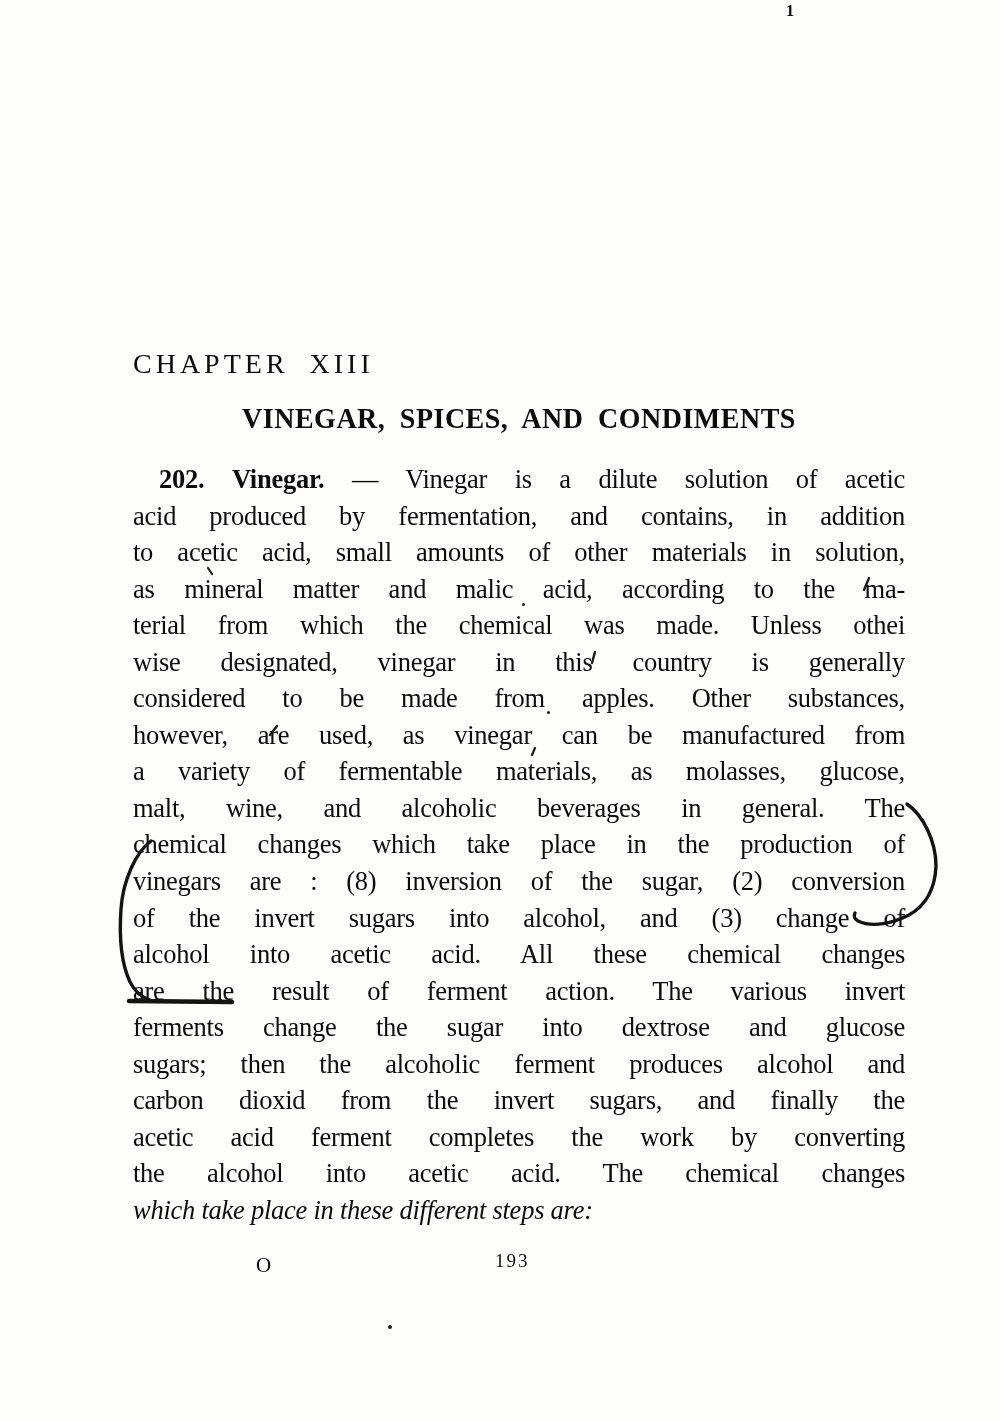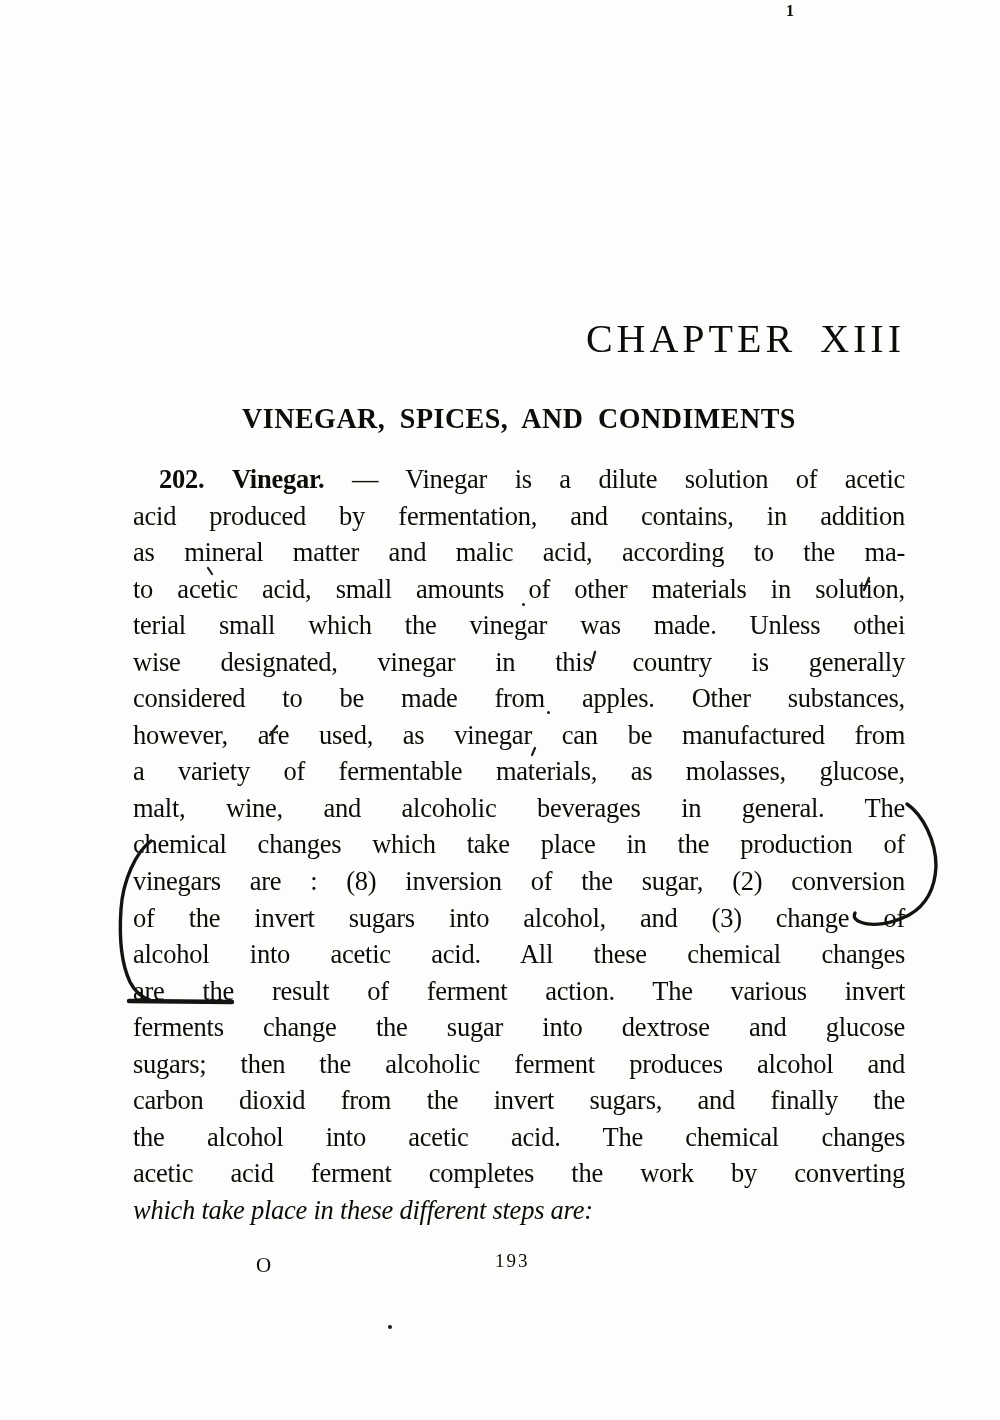--- a/index.html
+++ b/index.html
@@ -16,26 +16,26 @@
   .corner-mark {
     position: absolute;
     top: 2px;
     left: 786px;
     font-size: 16px;
     font-weight: 700;
     letter-spacing: 0;
   }
   .chapter {
     position: absolute;
-    top: 322px;
+    top: 347px;
     left: 133px;
     width: 772px;
-    text-align: right;
+    text-align: left;
     font-weight: 400;
-    font-size: 40px;
+    font-size: 28px;
     letter-spacing: 4px;
     word-spacing: 10px;
     line-height: 34px;
   }
   .section-title {
     position: absolute;
     top: 402px;
     left: 133px;
     width: 772px;
     text-align: center;
@@ -100,38 +100,38 @@
 
   <h2 class="section-title">VINEGAR, SPICES, AND CONDIMENTS</h2>
 
   <div class="paragraph">
     <div class="bodyline first">
       <span class="b">202.</span>
       <span class="b">Vinegar.</span>
       <span>— Vinegar is a dilute solution of acetic</span>
     </div>
     <div class="bodyline">acid produced by fermentation, and contains, in addition</div>
+    <div class="bodyline">to acetic acid, small amounts of other materials in solution,</div>
     <div class="bodyline">as mineral matter and malic acid, according to the ma-</div>
-    <div class="bodyline">to acetic acid, small amounts of other materials in solution,</div>
-    <div class="bodyline">terial small which the vinegar was made. Unless othei</div>
+    <div class="bodyline">terial from which the chemical was made. Unless othei</div>
     <div class="bodyline">wise designated, vinegar in this country is generally</div>
     <div class="bodyline">considered to be made from apples. Other substances,</div>
     <div class="bodyline">however, are used, as vinegar can be manufactured from</div>
     <div class="bodyline">a variety of fermentable materials, as molasses, glucose,</div>
     <div class="bodyline">malt, wine, and alcoholic beverages in general. The</div>
     <div class="bodyline">chemical changes which take place in the production of</div>
     <div class="bodyline">vinegars are : (8) inversion of the sugar, (2) conversion</div>
     <div class="bodyline">of the invert sugars into alcohol, and (3) change of</div>
     <div class="bodyline">alcohol into acetic acid. All these chemical changes</div>
     <div class="bodyline">are the result of ferment action. The various invert</div>
     <div class="bodyline">ferments change the sugar into dextrose and glucose</div>
     <div class="bodyline">sugars; then the alcoholic ferment produces alcohol and</div>
     <div class="bodyline">carbon dioxid from the invert sugars, and finally the</div>
+    <div class="bodyline">acetic acid ferment completes the work by converting</div>
     <div class="bodyline">the alcohol into acetic acid. The chemical changes</div>
-    <div class="bodyline">acetic acid ferment completes the work by converting</div>
     <div class="bodyline last">which take place in these different steps are:</div>
   </div>
 
   <div class="footer-sig">O</div>
   <div class="footer-page">193</div>
 
   <svg class="marks" viewBox="0 0 1000 1420">
 
     <path d="M151,841 C136,852 123,880 121,909 C119,938 122,965 130,982 C135,992 141,997 150,1000" fill="none" stroke="#141311" stroke-width="3.4" stroke-linecap="round"></path>
     <path d="M129,1001 L232,1002" fill="none" stroke="#141311" stroke-width="4.4" stroke-linecap="round"></path>

